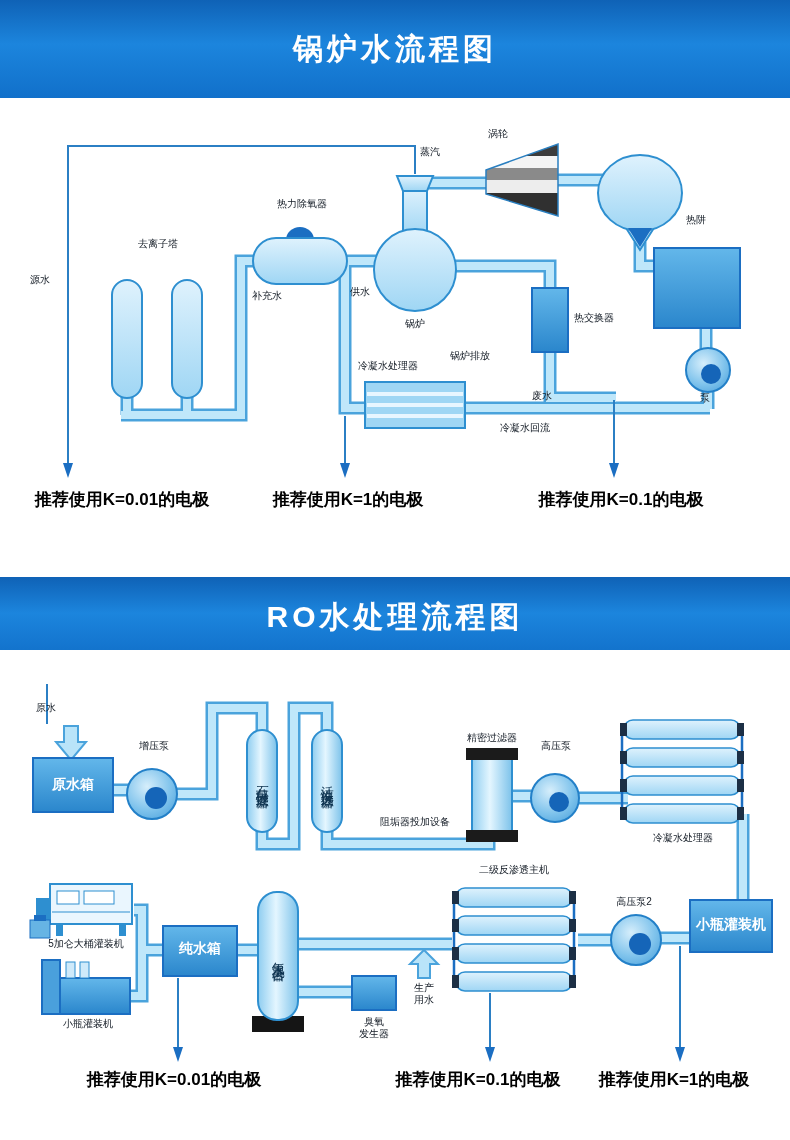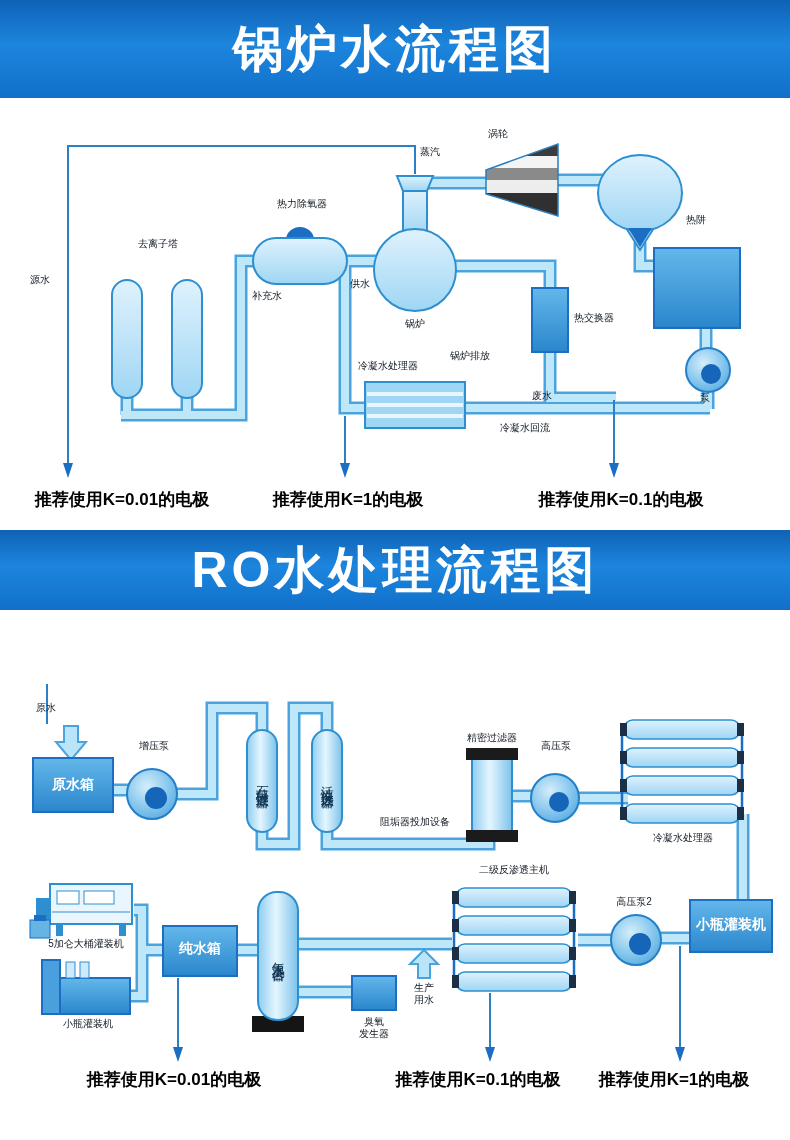--- a/index.html
+++ b/index.html
@@ -1,21 +1,21 @@
 <!DOCTYPE html>
 <html><head>
 <meta charset="utf-8">
 <style>
   *{box-sizing:border-box}
   body{margin:0;background:#ddd}
   .page{position:relative;width:790px;height:1140px;margin:0 auto;background:#fff;font-family:"Liberation Sans",sans-serif;overflow:hidden}
   .banner{position:absolute;left:0;width:790px;display:flex;align-items:center;justify-content:center;background:linear-gradient(180deg,#0f62b6 0%,#1c85dd 45%,#1170ca 100%)}
   #banner-boiler{top:0;height:98px}
-  #banner-ro{top:530px;height:80px}
-  .banner h1{margin:0;color:#fff;font-size:50px;font-weight:bold;letter-spacing:4px}
+  #banner-ro{top:577px;height:80px}
+  .banner h1{margin:0;color:#fff;font-size:30px;font-weight:bold;letter-spacing:4px}
   .diagram{position:absolute;left:0;width:790px;background:#fff}
   #diagram-boiler{top:98px;height:447px}
   #diagram-ro{top:650px;height:384px}
   .dsvg{position:absolute;left:0;top:0}
   .lbl{position:absolute;font-size:10px;line-height:1.2;color:#121a24;white-space:pre-line}
   .c{text-align:center}
   .w{color:#fff;font-weight:bold;text-align:center;font-size:14px}
   .v{display:flex;align-items:center;justify-content:center;writing-mode:vertical-rl;font-size:13px;letter-spacing:2px;color:#0d3350}
   .rec{font-size:17px;font-weight:bold;color:#000;text-align:center;white-space:nowrap}
   .vessel{fill:url(#gLight);stroke:#2e8fd0;stroke-width:2}
@@ -119,21 +119,21 @@
       <g>
         <circle cx="708" cy="272" r="22" fill="url(#gPump)" stroke="#2380c8" stroke-width="2"></circle>
         <circle cx="711" cy="276" r="10" fill="#1565b8"></circle>
       </g>
     </svg>
 
     <div class="lbl" style="left:30px;top:176px;width:40px">源水</div>
     <div class="lbl c" style="left:108px;top:140px;width:100px">去离子塔</div>
     <div class="lbl c" style="left:250px;top:100px;width:104px">热力除氧器</div>
     <div class="lbl" style="left:252px;top:192px;width:60px">补充水</div>
-    <div class="lbl" style="left:350px;top:180px;width:44px">供水</div>
+    <div class="lbl" style="left:350px;top:188px;width:44px">供水</div>
     <div class="lbl" style="left:420px;top:48px;width:44px">蒸汽</div>
     <div class="lbl" style="left:488px;top:30px;width:44px">涡轮</div>
     <div class="lbl" style="left:686px;top:116px;width:44px">热阱</div>
     <div class="lbl c" style="left:395px;top:220px;width:40px">锅炉</div>
     <div class="lbl" style="left:574px;top:214px;width:92px">热交换器</div>
     <div class="lbl" style="left:450px;top:252px;width:72px">锅炉排放</div>
     <div class="lbl" style="left:358px;top:262px;width:104px">冷凝水处理器</div>
     <div class="lbl" style="left:532px;top:292px;width:40px">废水</div>
     <div class="lbl" style="left:700px;top:294px;width:18px">泵</div>
     <div class="lbl" style="left:500px;top:324px;width:92px">冷凝水回流</div>

